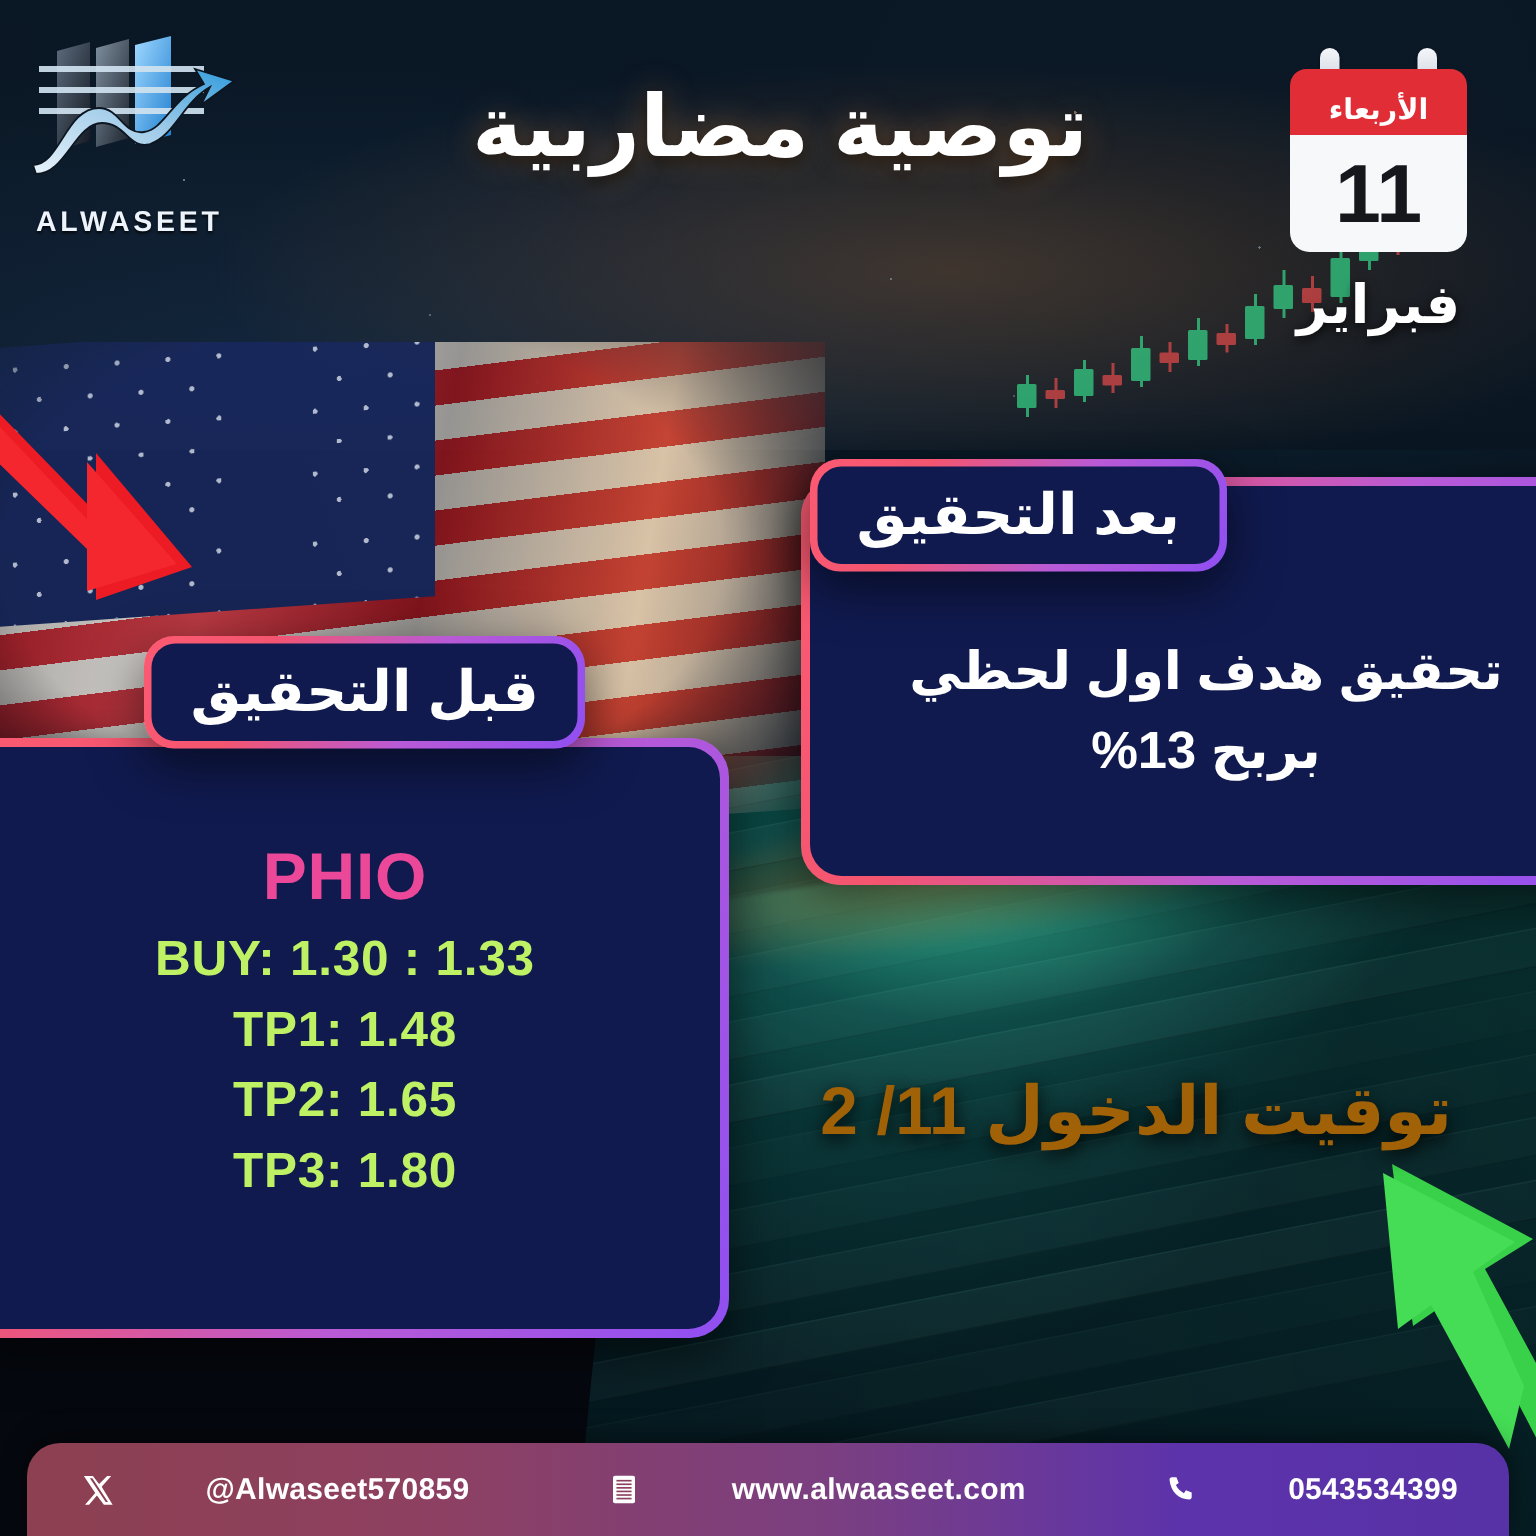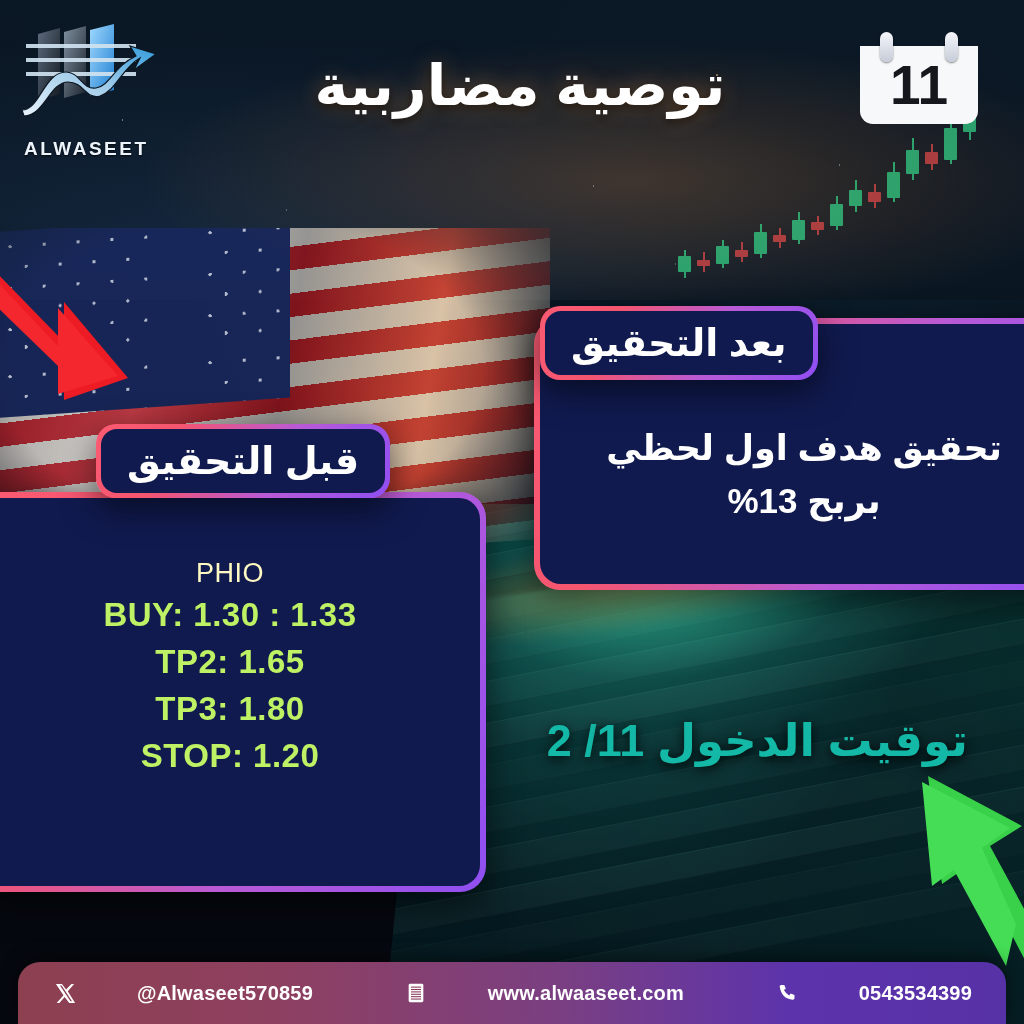--- a/index.html
+++ b/index.html
@@ -147,29 +147,29 @@
 
   #card-before{left:-26px;top:492px;width:512px;height:400px;}
   #card-before .inner{align-items:flex-start;justify-content:center;padding-top:56px;}
   #badge-before{left:96px;top:424px;}
 
   #card-after{left:534px;top:318px;width:540px;height:272px;}
   #card-after .inner{align-items:flex-start;justify-content:center;padding-top:98px;}
   #badge-after{left:540px;top:306px;}
 
   .signal{text-align:center;line-height:1.42;}
-  .signal .sym{font-size:27px;font-weight:400;color:#fef9c3;letter-spacing:.5px;}
+  .signal .sym{font-size:44px;font-weight:700;color:#ec4899;letter-spacing:.5px;}
   .signal .row{font-size:33px;font-weight:700;color:#bef264;letter-spacing:.5px;}
 
   .after-body{direction:rtl;text-align:center;font-size:35px;font-weight:700;
      color:#fff;line-height:1.5;padding:0 26px;}
 
   
   .entry-time{position:absolute;right:56px;top:714px;direction:rtl;
-     font-size:45px;font-weight:700;color:#14b8a6;
+     font-size:45px;font-weight:700;color:#a16207;
      text-shadow:0 3px 12px rgba(0,0,0,.9);}
 
   
   .footer{position:absolute;left:18px;right:18px;bottom:0;height:62px;
      border-radius:22px 22px 0 0;
      background:linear-gradient(90deg,#8c4050 0%,#8e4060 26%,#7a3f82 55%,#5d33ab 78%,#5731a6 100%);
      display:flex;align-items:center;justify-content:space-between;
      padding:0 34px;box-shadow:0 -4px 18px rgba(0,0,0,.45);}
   .f-item{display:flex;align-items:center;gap:11px;}
   .f-item .txt{font-size:20px;font-weight:700;color:#fff;letter-spacing:.2px;margin-left:48px;}
@@ -305,44 +305,48 @@
     <div class="logo-text">ALWASEET</div>
   </div>
 
   <div class="headline">توصية مضاربية</div>
 
   <div class="calendar">
     <div class="cal-rings">
       <div class="cal-ring l"></div>
       <div class="cal-ring r"></div>
     </div>
+    <div class="cal-head">
+      <span>الأربعاء</span>
+    </div>
     <div class="cal-body">
       <span>11</span>
     </div>
+    <div class="cal-month">فبراير</div>
   </div>
 
   <div class="gcard" id="card-after">
     <div class="inner">
       <div class="after-body">تحقيق هدف اول لحظي بربح 13%</div>
     </div>
   </div>
   <div class="gcard badge" id="badge-after">
     <div class="inner">
       <div class="lbl">بعد التحقيق</div>
     </div>
   </div>
 
   <div class="gcard" id="card-before">
     <div class="inner">
       <div class="signal" id="signal-list">
         <div class="sym">PHIO</div>
       <div class="row">BUY: 1.30 : 1.33</div>
+          <div class="row">TP1: 1.48</div>
           <div class="row">TP2: 1.65</div>
           <div class="row">TP3: 1.80</div>
-          <div class="row">STOP: 1.20</div>
         </div>
     </div>
   </div>
   <div class="gcard badge" id="badge-before">
     <div class="inner">
       <div class="lbl">قبل التحقيق</div>
     </div>
   </div>
 
   <div class="entry-time">توقيت الدخول 11/ 2</div>

